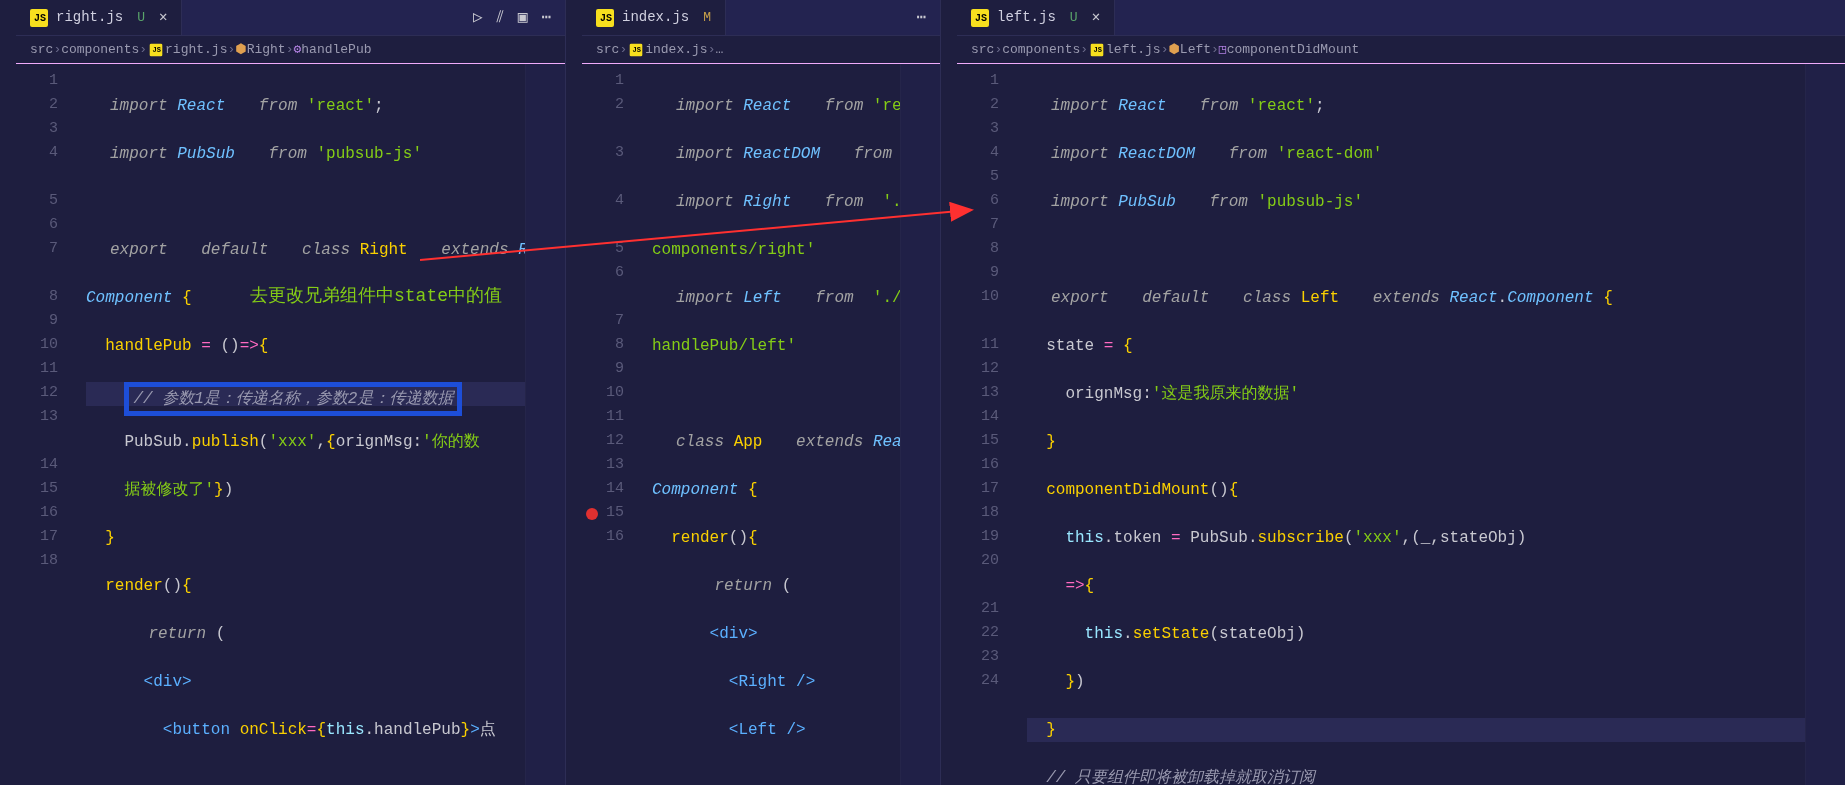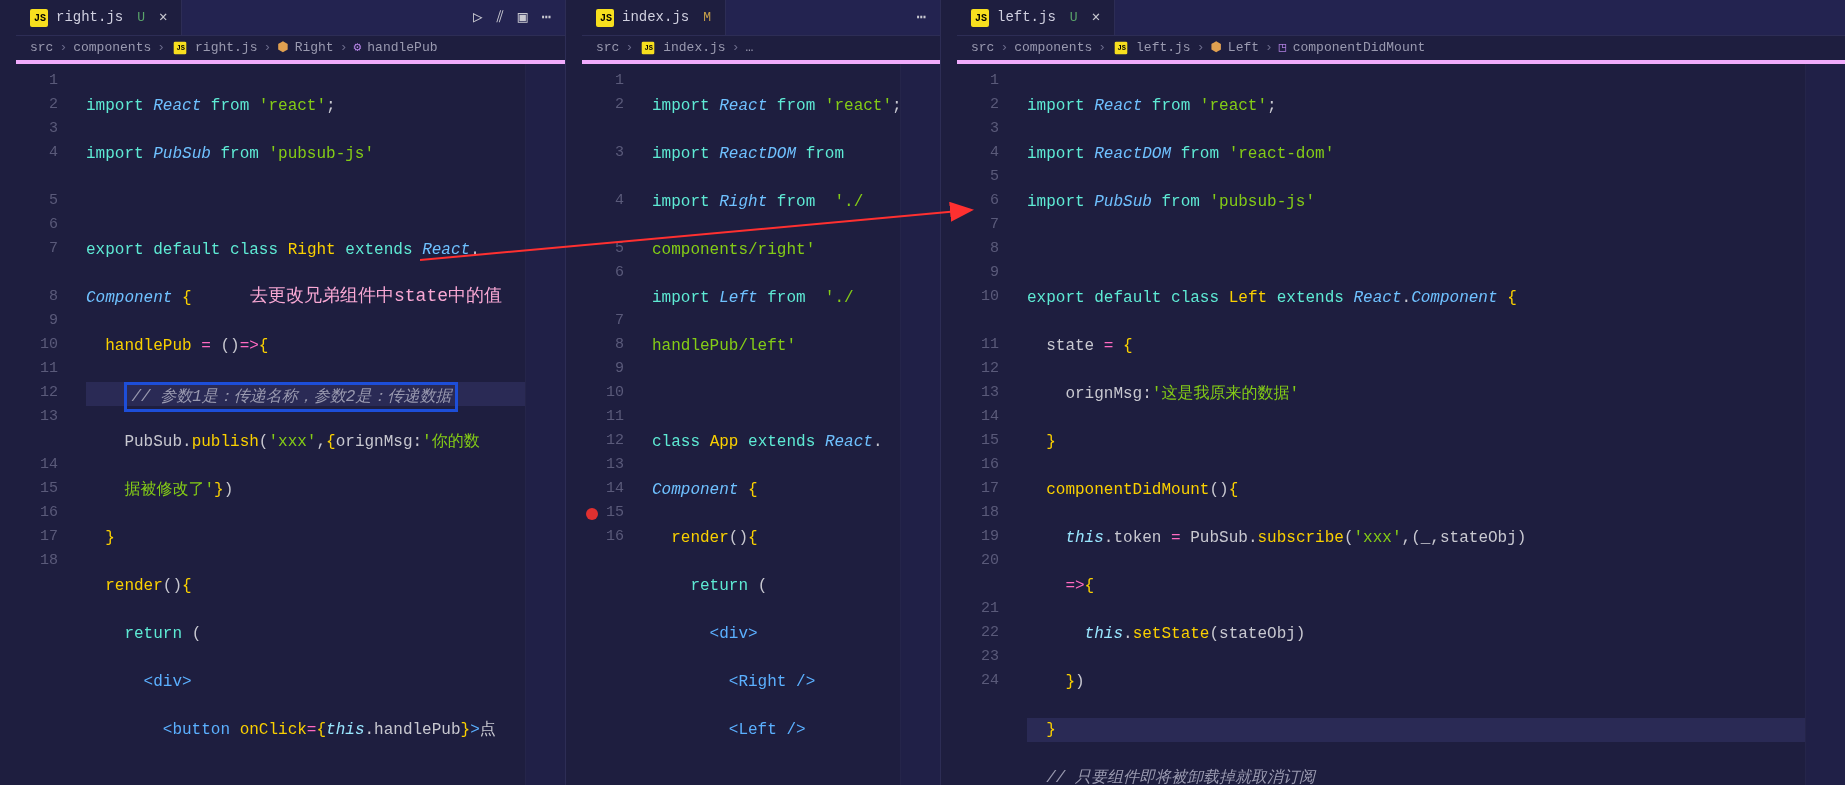--- a/index.html
+++ b/index.html
@@ -62,25 +62,25 @@
   }
   .status-U { color: #5aa56a; font-size: 13px; margin-left:6px;}
   .status-M { color: #c8a14a; font-size: 13px; margin-left:6px;}
   .tab-close { color: #c8c8d0; font-size: 14px; cursor:pointer; margin-left:6px;}
   .tabs-spacer { flex: 1; }
   .tabs-actions { display:flex; gap:14px; padding-right:14px; color:#c8c8d0; font-size:16px; }
   .tabs-actions span { cursor:pointer; }
 
   
   .breadcrumbs {
-    display:flex; align-items:center; gap:6px;
+    display:flex; align-items:center; 
     height:28px; padding:0 14px;
     font-size:13px; color:#9a9ab0;
     background:#1e1e3f;
-    border-bottom:4px solid #f0abfc;
+    border-bottom:1px solid #f0abfc;
     white-space: nowrap;
     overflow: hidden;
   }
   .bc-sep { color:#6a6a8a; }
   .bc-icon-class { color:#e0a050; }
   .bc-icon-method { color:#b080e0; }
   .bc-icon-js { }
 
   
   .editor {
@@ -113,42 +113,42 @@
   .code .line { height:24px; }
   .code .hl { background:#2a2a55; }
   .minimap {
     width:40px;
     background:#232350;
     opacity:0.5;
     border-left:1px solid #2d2d55;
   }
 
   
-  .kw { color:#5eead4; }                          
+  .kw { color:#a3a3a3; font-style:italic;margin-left:24px;}                          
   .fn { color:#fad000; }                           
   .react { color:#6fc1ff; font-style:italic;}
   .lit { color:#84cc16; }                          
   .punc { color:#c8c8d0; }
-  .this { color:#9ae7ff; font-style:italic; }
+  .this { color:#9ae7ff; }
   .cmt { color:#9a9ab0; font-style:italic;}
-  .cmtbox { display:inline-block; border:3px solid #1d4ed8; padding:0 4px; }
+  .cmtbox { display:inline-block; border:5px solid #1d4ed8; padding:0 4px; }
   .tag { color:#5bb0ff; }
   .tagattr { color:#fad000; }
   .brace { color:#fad000; }
   .eq { color:#ff6ac1; }
   .arrow { color:#ff6ac1; font-style:italic;}
   .paren { color:#c8c8d0; }
   .method { color:#fad000; }
   .ident { color:#c8c8d0; }
 
   
   .arrow-note {
     position:absolute;
     left:250px; top:283px;
-    color:#f9a8d4;
+    color:#84cc16;
     font-size:18px;
     z-index:50;
     pointer-events:none;
   }
   .arrow-svg {
     position:absolute;
     left:420px;
     top:200px;
     width:560px;
     height:80px;

